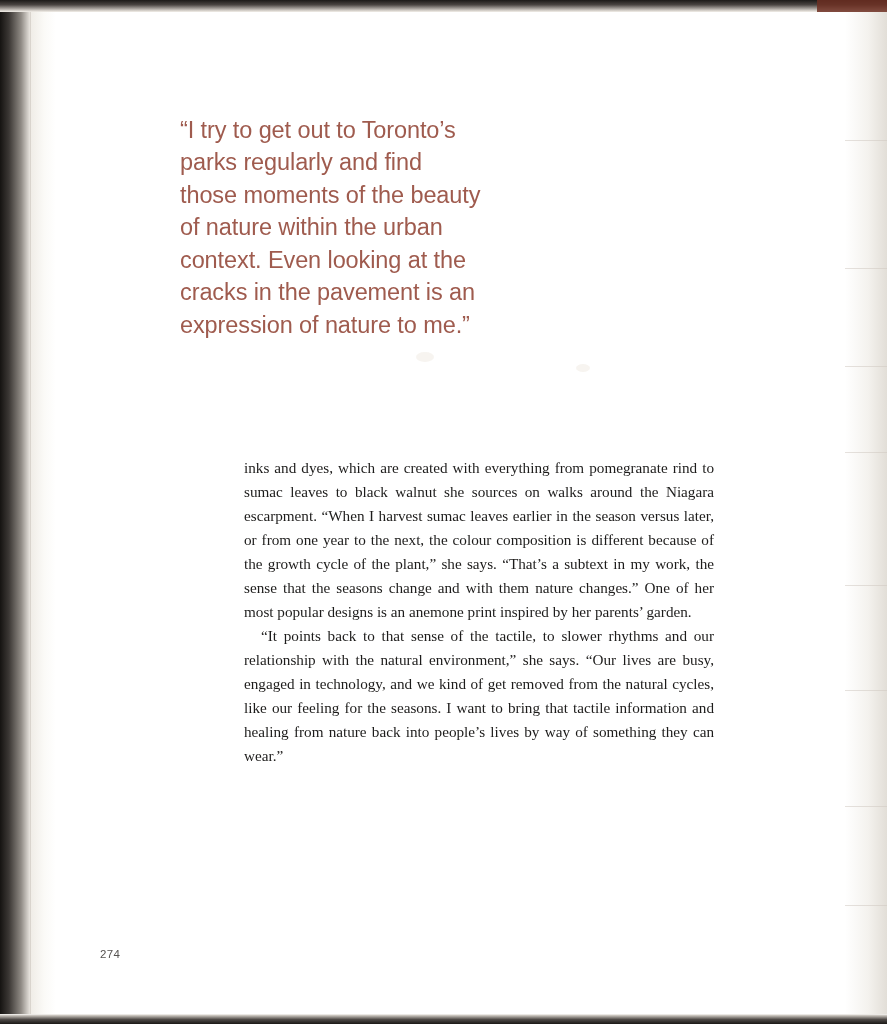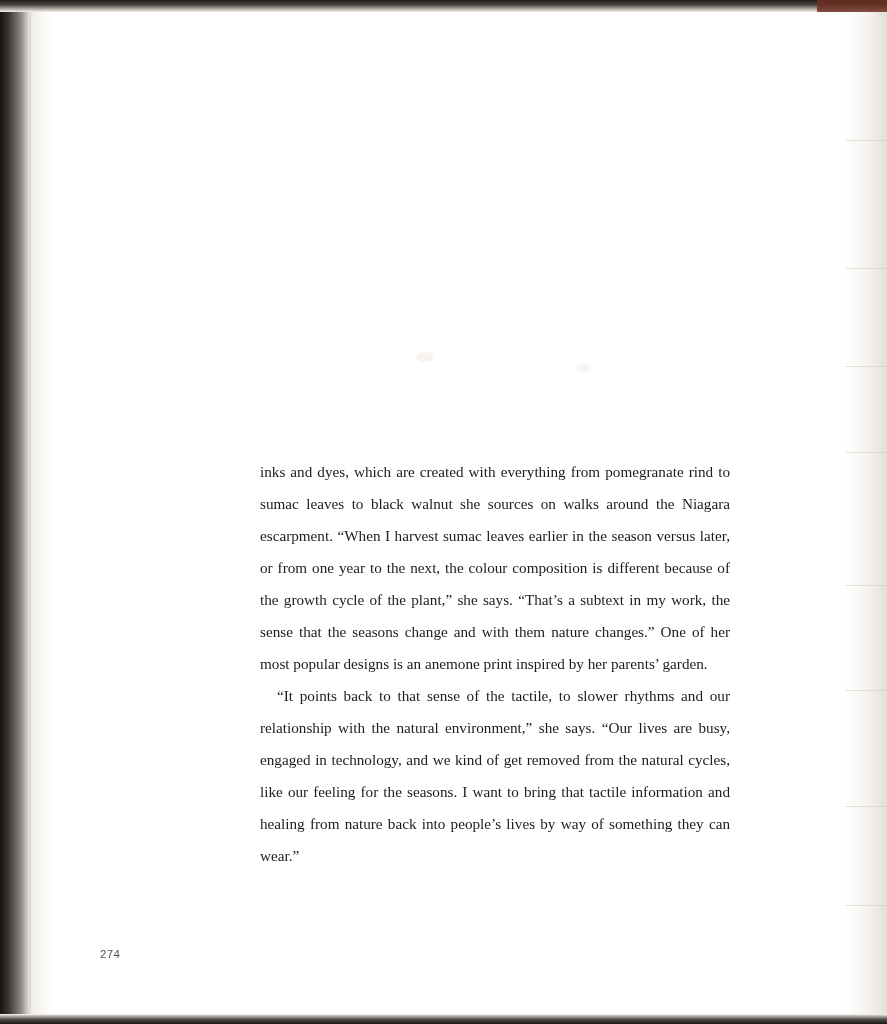--- a/index.html
+++ b/index.html
@@ -87,26 +87,26 @@
     font-family: "Liberation Sans", sans-serif;
     font-size: 23.5px;
     line-height: 32.5px;
     color: #9f5b4e;
     letter-spacing: -0.1px;
     white-space: pre-line;
   }
 
   .body-col {
     position: absolute;
-    left: 204px;
+    left: 188px;
     top: 444px;
     width: 470px;
     font-family: "Liberation Serif", serif;
     font-size: 15.2px;
-    line-height: 32px;
+    line-height: 24px;
     color: #1d1c1b;
     text-align: justify;
   }
   .body-col p {
     margin: 0;
   }
   .body-col p.indent {
     text-indent: 17px;
   }
 
@@ -147,20 +147,27 @@
   <div class="stria" style="top:585px"></div>
   <div class="stria" style="top:690px"></div>
   <div class="stria" style="top:806px"></div>
   <div class="stria" style="top:905px"></div>
 
   <div class="page">
 
     <div class="blotch" style="left:360px; top:340px; width:18px; height:10px;"></div>
     <div class="blotch" style="left:520px; top:352px; width:14px; height:8px;"></div>
 
+    <blockquote class="pull-quote">“I try to get out to Toronto’s
+parks regularly and find
+those moments of the beauty
+of nature within the urban
+context. Even looking at the
+cracks in the pavement is an
+expression of nature to me.”</blockquote>
 
     <div class="body-col">
       <p>inks and dyes, which are created with everything from pomegranate rind to sumac leaves to black walnut she sources on walks around the Niagara escarpment. “When I harvest sumac leaves earlier in the season versus later, or from one year to the next, the colour composition is different because of the growth cycle of the plant,” she says. “That’s a subtext in my work, the sense that the seasons change and with them nature changes.” One of her most popular designs is an anemone print inspired by her parents’ garden.</p>
       <p class="indent">“It points back to that sense of the tactile, to slower rhythms and our relationship with the natural environment,” she says. “Our lives are busy, engaged in technology, and we kind of get removed from the natural cycles, like our feeling for the seasons. I want to bring that tactile information and healing from nature back into people’s lives by way of something they can wear.”</p>
     </div>
 
     <div class="folio">274</div>
   </div>
 </div>
 

